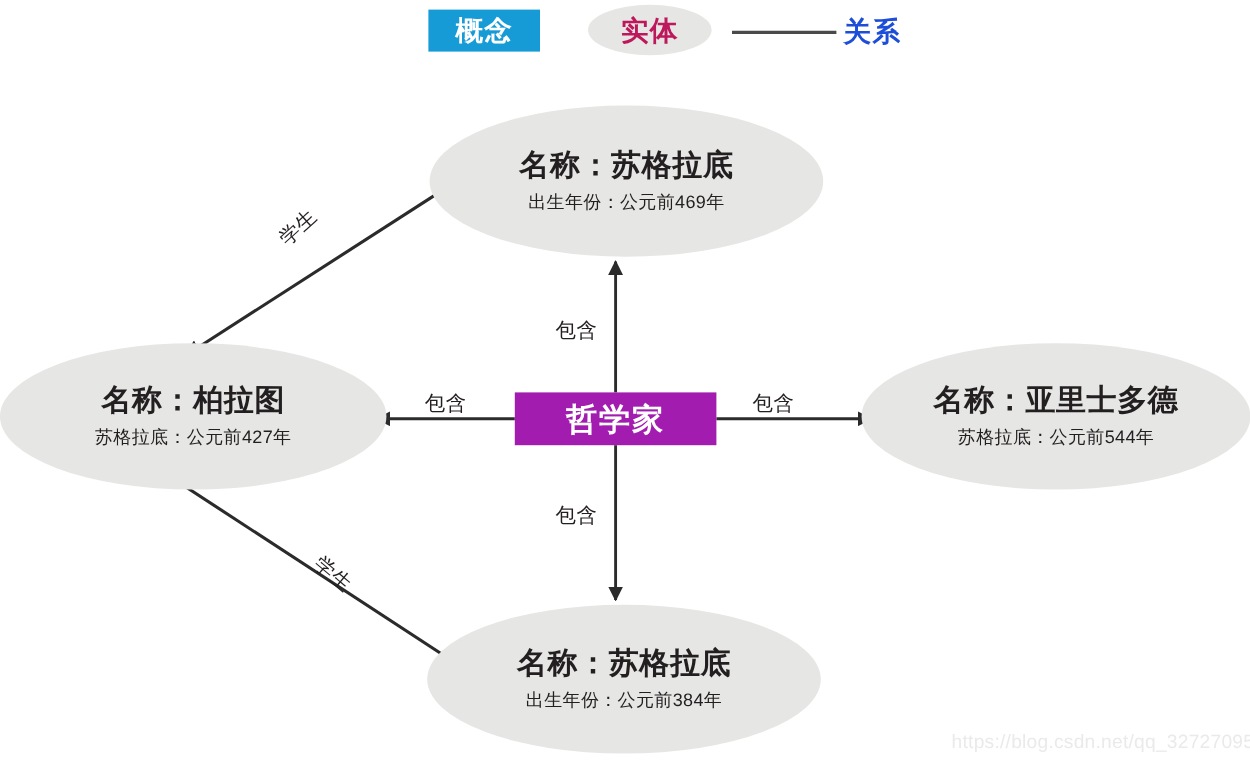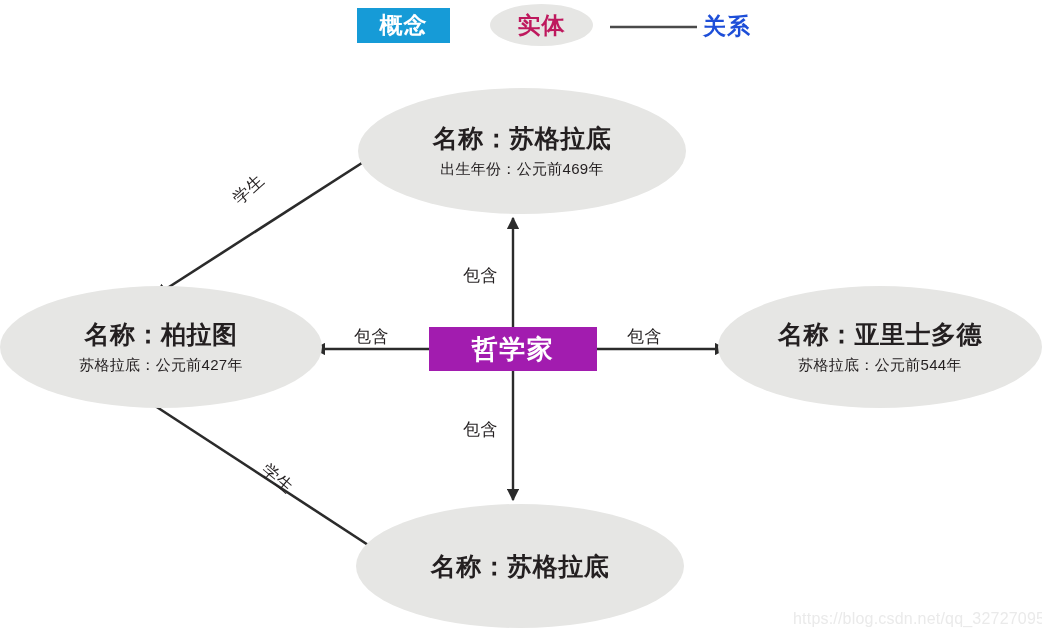--- a/index.html
+++ b/index.html
@@ -199,20 +199,21 @@
     <div class="e-birth">苏格拉底：公元前427年</div>
   </div>
 
   <div class="entity" id="entity-heraclitus">
     <div class="e-name">名称：亚里士多德</div>
     <div class="e-birth">苏格拉底：公元前544年</div>
   </div>
 
   <div class="entity" id="entity-aristotle">
     <div class="e-name">名称：苏格拉底</div>
+    <div class="e-birth">出生年份：公元前384年</div>
   </div>
 
   <div id="concept-philosopher">
     <span>哲学家</span>
   </div>
 
   <div class="edge-label" id="edge-label-contains-up">包含</div>
   <div class="edge-label" id="edge-label-contains-down">包含</div>
   <div class="edge-label" id="edge-label-contains-left">包含</div>
   <div class="edge-label" id="edge-label-contains-right">包含</div>

